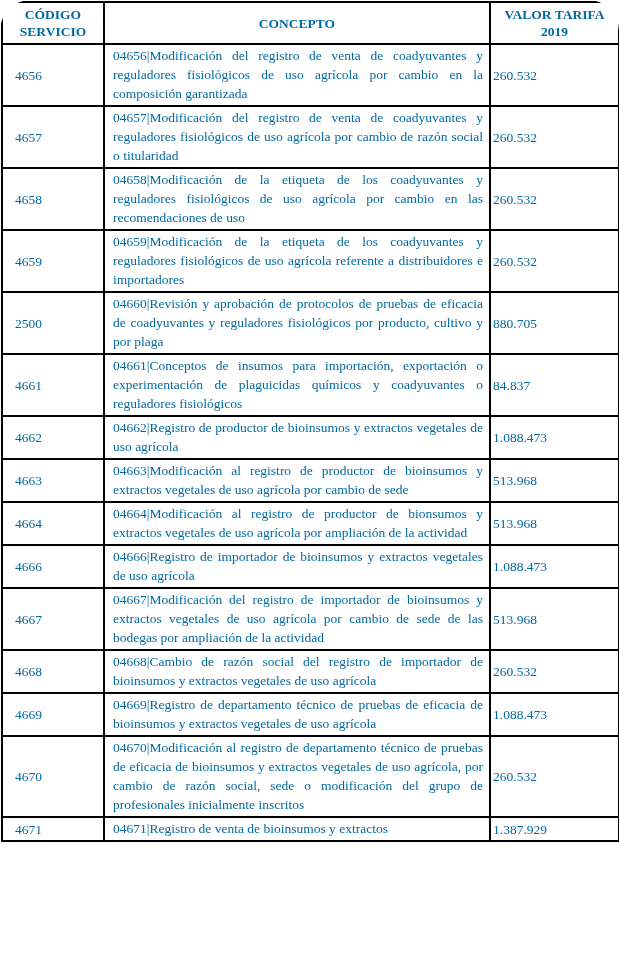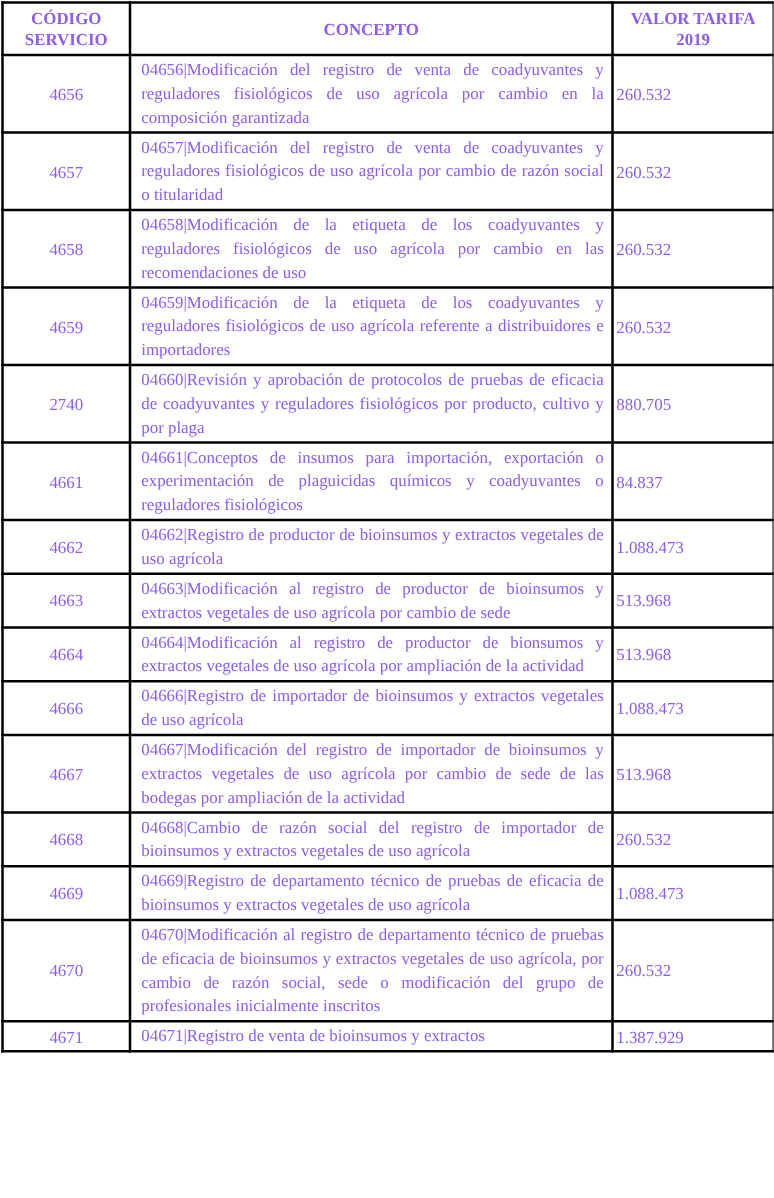--- a/index.html
+++ b/index.html
@@ -3,21 +3,22 @@
 <meta charset="utf-8">
 <style>
   * { box-sizing: border-box; }
   html, body { margin: 0; padding: 0; background: #ffffff; }
   .page {
     width: 619px;
     height: 958px;
     overflow: hidden;
     background: #ffffff;
     font-family: "Liberation Serif", "DejaVu Serif", serif;
-    color: #8b5cf6;
+    color: #0369a1;
+    border-radius: 31px;
   }
   table.tariff {
     border-collapse: collapse;
     table-layout: fixed;
     width: 617px;
     margin: 1px;
     font-size: 13.5px;
   }
   col.c-codigo  { width: 102px; }
   col.c-concepto{ width: 386px; }
@@ -27,23 +28,23 @@
     vertical-align: middle;
   }
   th {
     font-weight: bold;
     text-align: center;
     line-height: 17px;
     padding: 3px 2px;
     font-size: 13.5px;
   }
   td.cell-codigo {
-    text-align: center;
+    text-align: left;
     line-height: 19px;
-    padding: 1px 2px;
+    padding: 1px 12px;
   }
   td.cell-concepto {
     text-align: justify;
     text-justify: inter-word;
     line-height: 19px;
     padding: 1px 6px 2px 8px;
   }
   td.cell-valor {
     line-height: 19px;
     padding: 1px 2px;
@@ -85,21 +86,21 @@
     <td class="cell-valor">260.532</td>
   </tr>
 
   <tr>
     <td class="cell-codigo">4659</td>
     <td class="cell-concepto">04659|Modificación de la etiqueta de los coadyuvantes y reguladores fisiológicos de uso agrícola referente a distribuidores e importadores</td>
     <td class="cell-valor">260.532</td>
   </tr>
 
   <tr>
-    <td class="cell-codigo">2740</td>
+    <td class="cell-codigo">2500</td>
     <td class="cell-concepto">04660|Revisión y aprobación de protocolos de pruebas de eficacia de coadyuvantes y reguladores fisiológicos por producto, cultivo y por plaga</td>
     <td class="cell-valor">880.705</td>
   </tr>
 
   <tr>
     <td class="cell-codigo">4661</td>
     <td class="cell-concepto">04661|Conceptos de insumos para importación, exportación o experimentación de plaguicidas químicos y coadyuvantes o reguladores fisiológicos</td>
     <td class="cell-valor">84.837</td>
   </tr>
 

